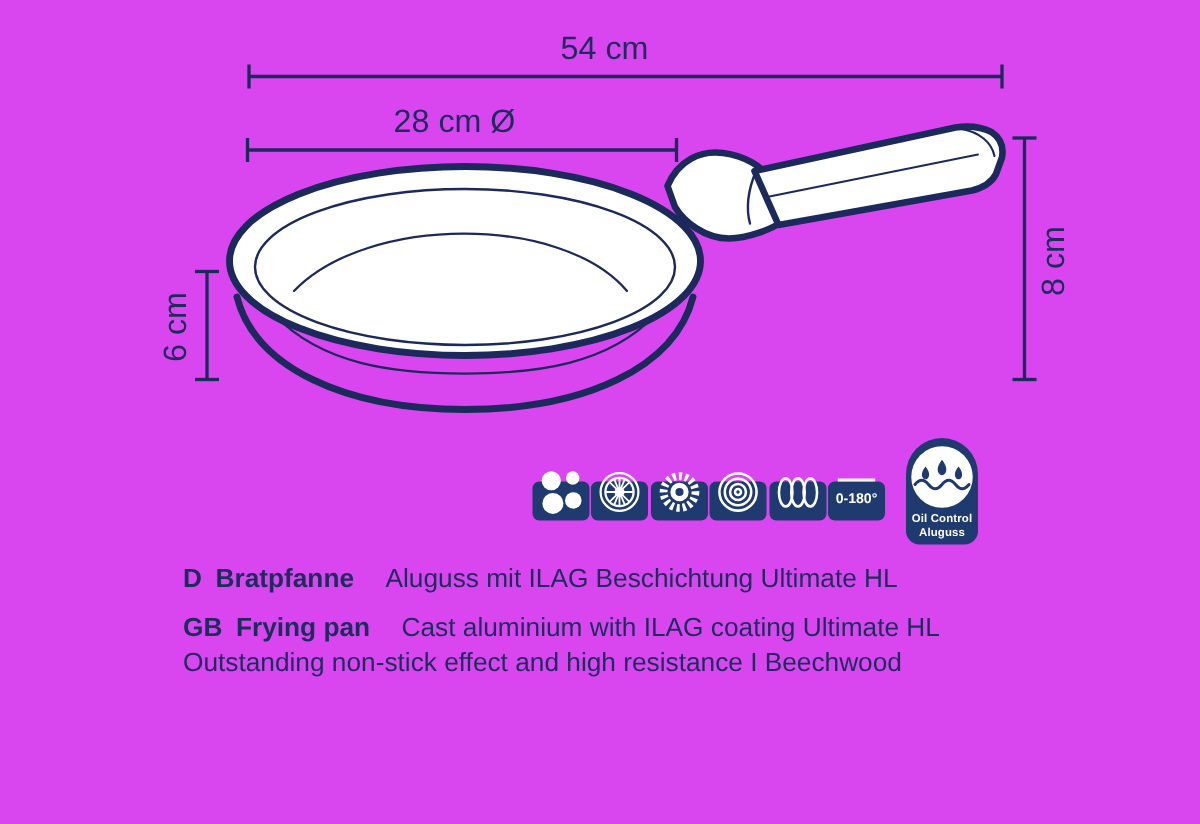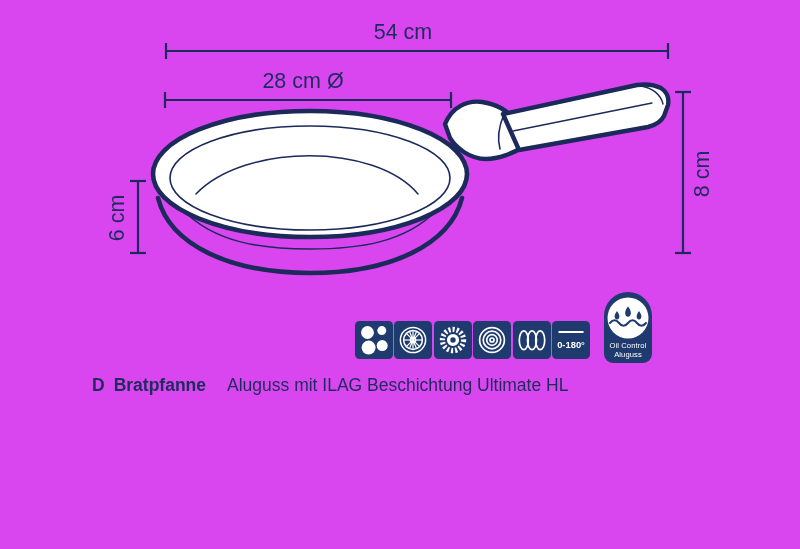--- a/index.html
+++ b/index.html
@@ -9,46 +9,46 @@
     -webkit-font-smoothing:antialiased;
   }
   .stage{position:relative;width:800px;height:549px;background:#d946ef;}
 
   
   .diagram{position:absolute;left:0;top:0;}
 
   
   .icon-row{position:absolute;left:355px;top:321px;display:flex;gap:1.4px;}
   .hob-icon{
-    width:38px;height:38px;border-radius:4.5px;background:#1f3a6e;
-    display:flex;align-items:flex-start;justify-content:center;flex:0 0 auto;
+    width:38px;height:26px;border-radius:4.5px;background:#1f3a6e;
+    display:flex;align-items:flex-end;justify-content:center;flex:0 0 auto;
   }
   .hob-icon svg{display:block;}
 
   
   .oil-badge{
     position:absolute;left:604px;top:292px;width:48px;height:71px;
     background:#1f3a6e;border-radius:24px 24px 9px 9px;
     display:flex;flex-direction:column;align-items:center;
   }
   .oil-badge svg{display:block;margin-top:3px;}
   .badge-text{
-    color:#ffffff;font-weight:normal;font-size:7.6px;line-height:8.6px;
+    color:#ffffff;font-weight:bold;font-size:7.6px;line-height:8.6px;
     text-align:left;letter-spacing:0.1px;white-space:nowrap;
   }
 
   
   .text-block{
     position:absolute;left:92px;top:374px;width:660px;
     color:#1c2c5c;font-size:17.5px;line-height:23px;
   }
   .entry{margin-bottom:10px;}
   .lang-code{font-weight:bold;margin-right:9px;}
   .prod-name{font-weight:bold;margin-right:21px;}
-  .desc-line{display:block;}
+  .desc-line{display:block;margin-left:30px;}
 </style>
 </head>
 <body>
 
 <div class="stage">
 
   <svg class="diagram" width="800" height="300" viewBox="0 0 800 300">
 
     <g stroke="#1b2a5a" fill="none" stroke-linecap="round" stroke-linejoin="round">
       <ellipse cx="310" cy="174" rx="157" ry="63" stroke-width="4.6" fill="#ffffff"></ellipse>
@@ -181,18 +181,24 @@
   </div>
 
   <div class="text-block">
 
     <div class="entry">
       <span class="desc-line">
         <span class="lang-code">D</span><span class="prod-name">Bratpfanne</span><span>Aluguss mit ILAG Beschichtung Ultimate HL</span>
       </span>
     </div>
 
+    <div class="entry">
+      <span class="desc-line">
+        <span class="lang-code">GB</span><span class="prod-name">Frying pan</span><span>Cast aluminium with ILAG coating Ultimate HL</span>
+      </span>
+      <span class="desc-line">Outstanding non-stick effect and high resistance I Beechwood</span>
+    </div>
 
     <div class="entry">
     </div>
 
   </div>
 </div>
 
 </body></html>

